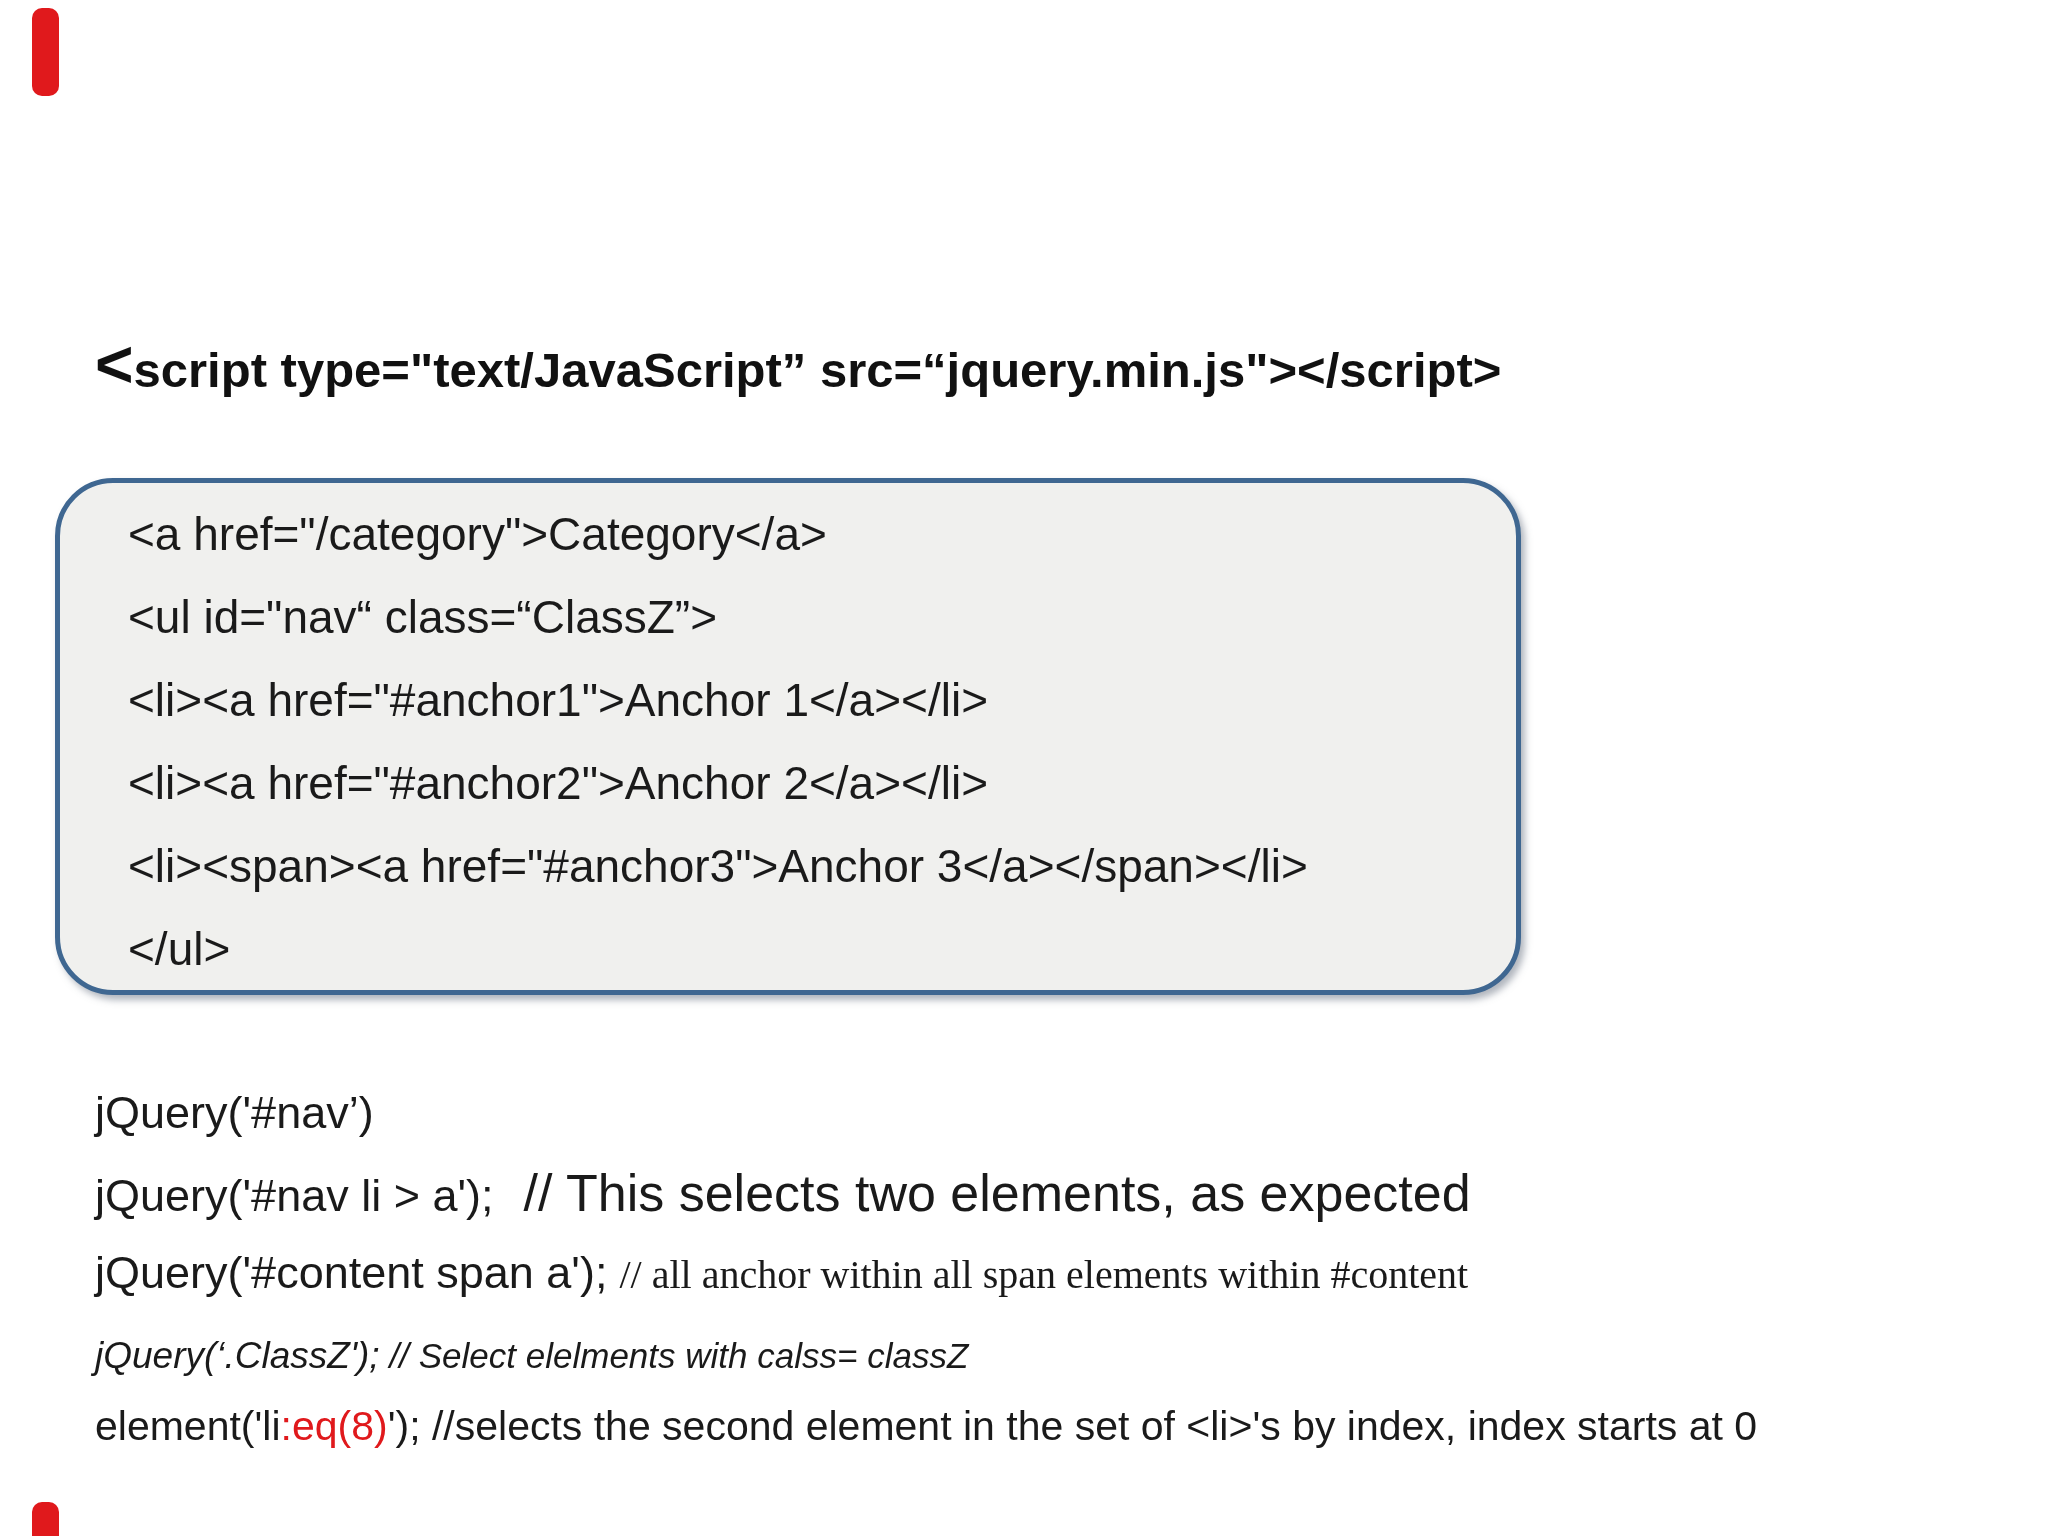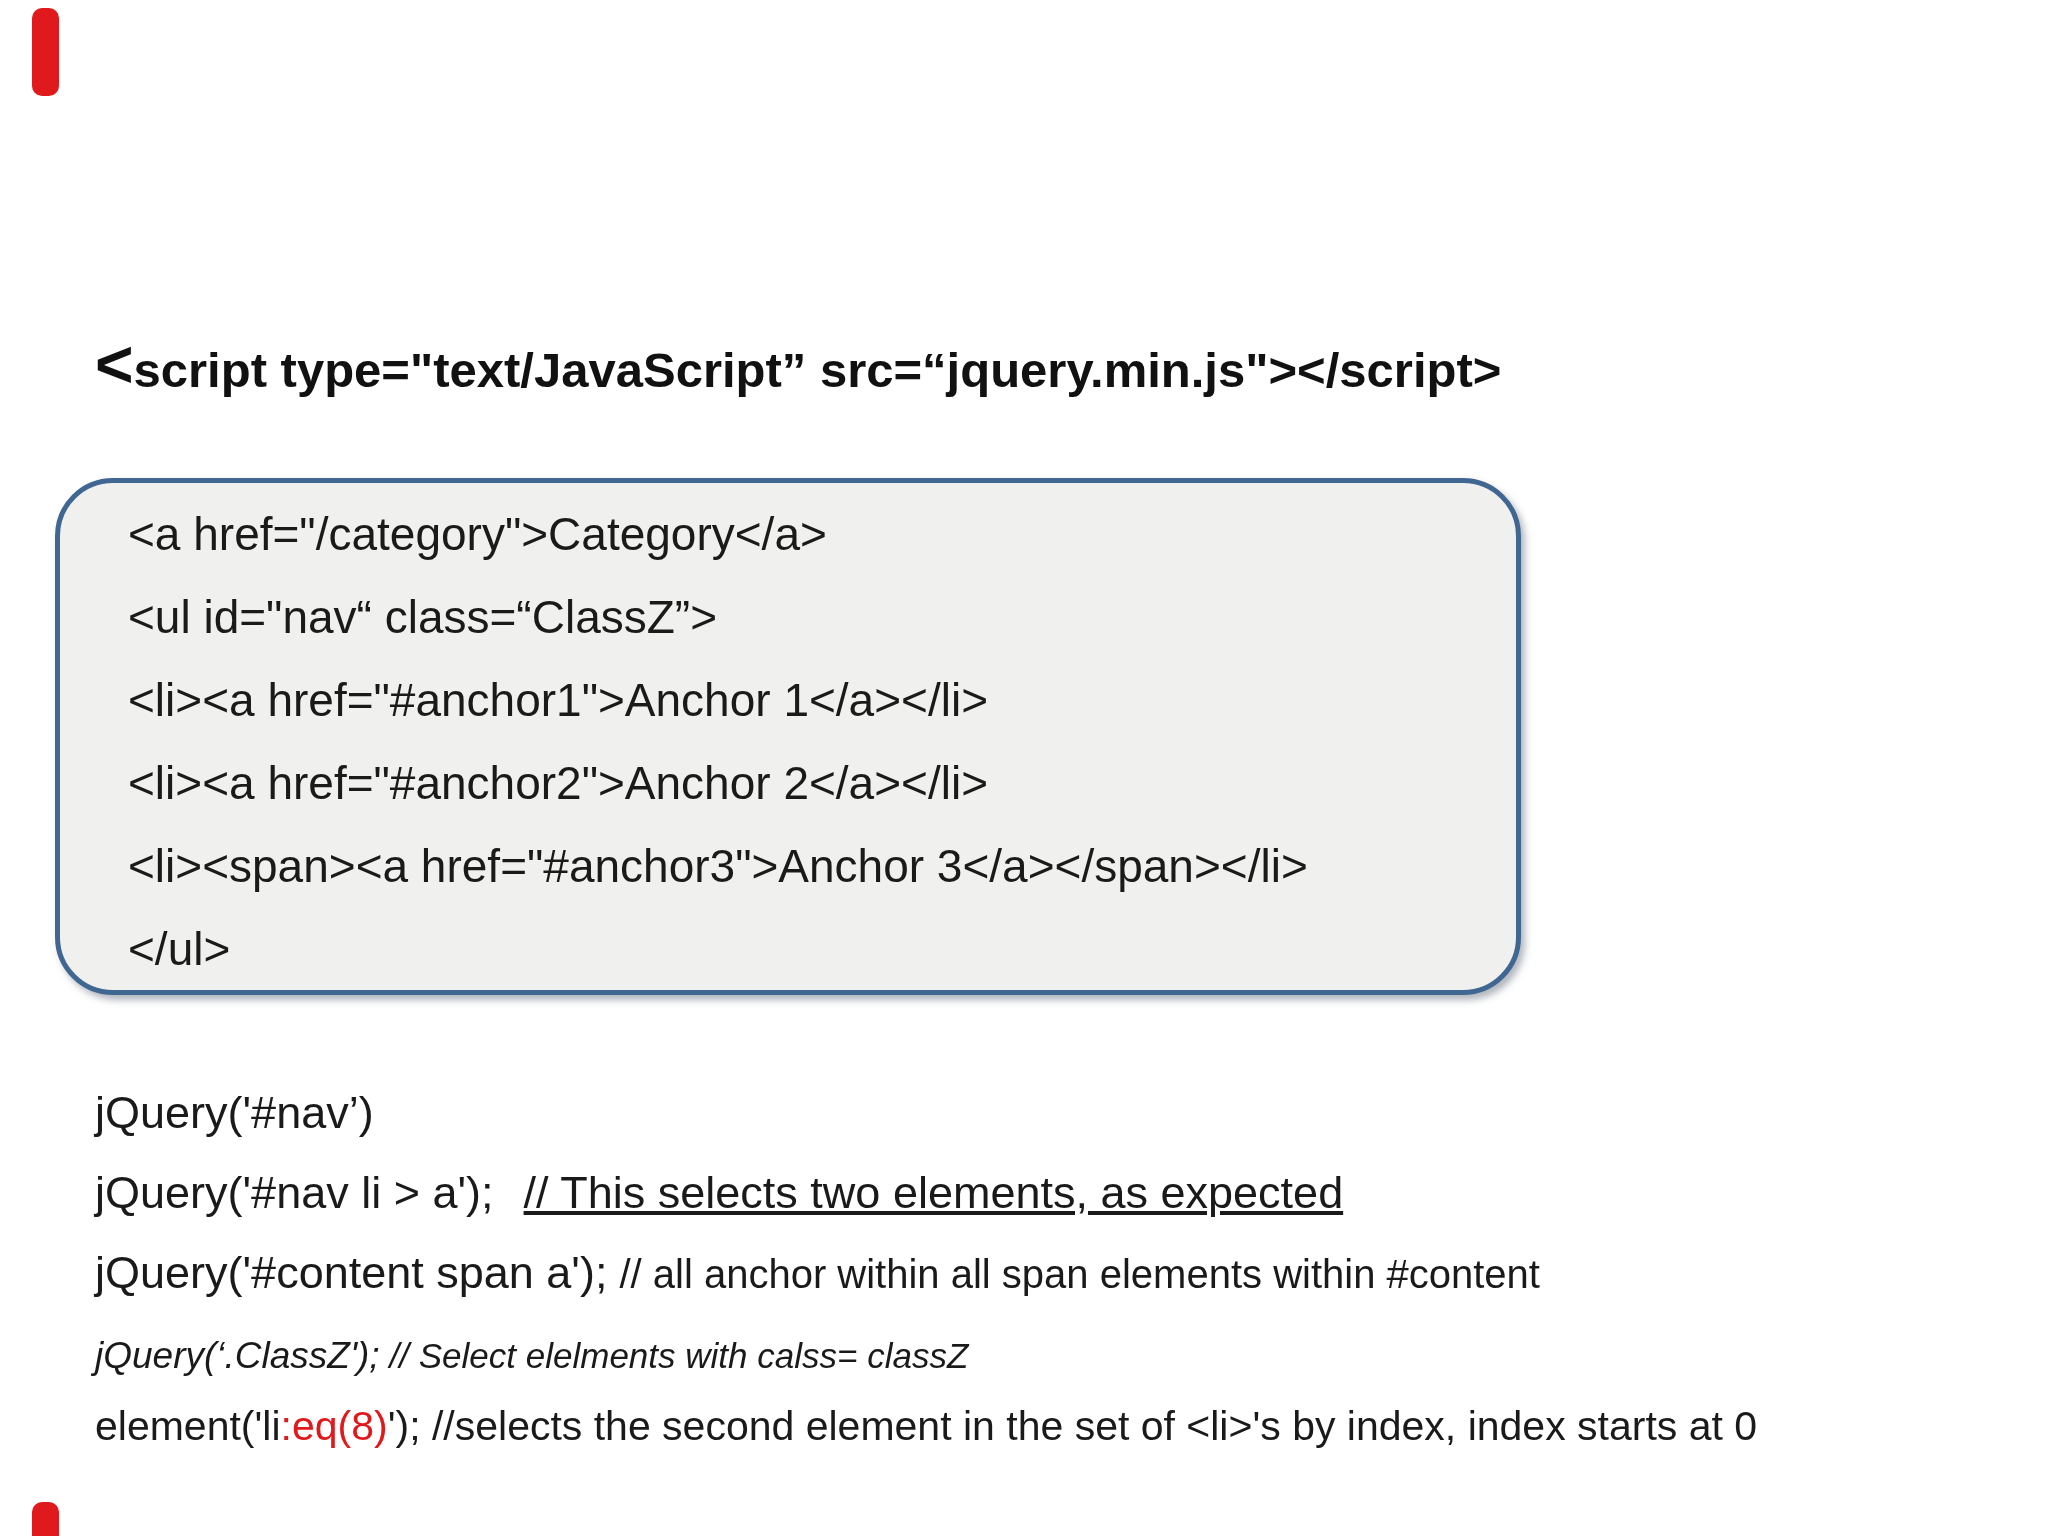--- a/index.html
+++ b/index.html
@@ -63,22 +63,22 @@
     left:95px;
     line-height:56px;
     white-space:nowrap;
     color:#1a1a1a;
   }
   .jq-1{top:1085px;font-size:45px;}
   .jq-2{top:1165px;font-size:45px;}
   .jq-3{top:1245px;font-size:45px;}
   .jq-4{top:1328px;font-size:37px;font-style:italic;}
   .jq-5{top:1398px;font-size:41px;}
-  .jq-2 .comment{margin-left:30px;font-size:45px;text-decoration:underline;}
-  .jq-3 .comment{margin-left:12px;font-size:40px;}
+  .jq-2 .comment{margin-left:30px;font-size:52px;}
+  .jq-3 .comment{margin-left:12px;font-size:40px;font-family:Liberation Serif, serif;}
   .jq-4 .comment{margin-left:10px;font-size:35px;}
   .jq-5 .comment{font-size:41px;margin-top:44px;}
   .red{color:#e0191c;}
 </style>
 </head>
 <body>
 
 <div class="canvas">
 
   <div class="edge-marker top"></div>

